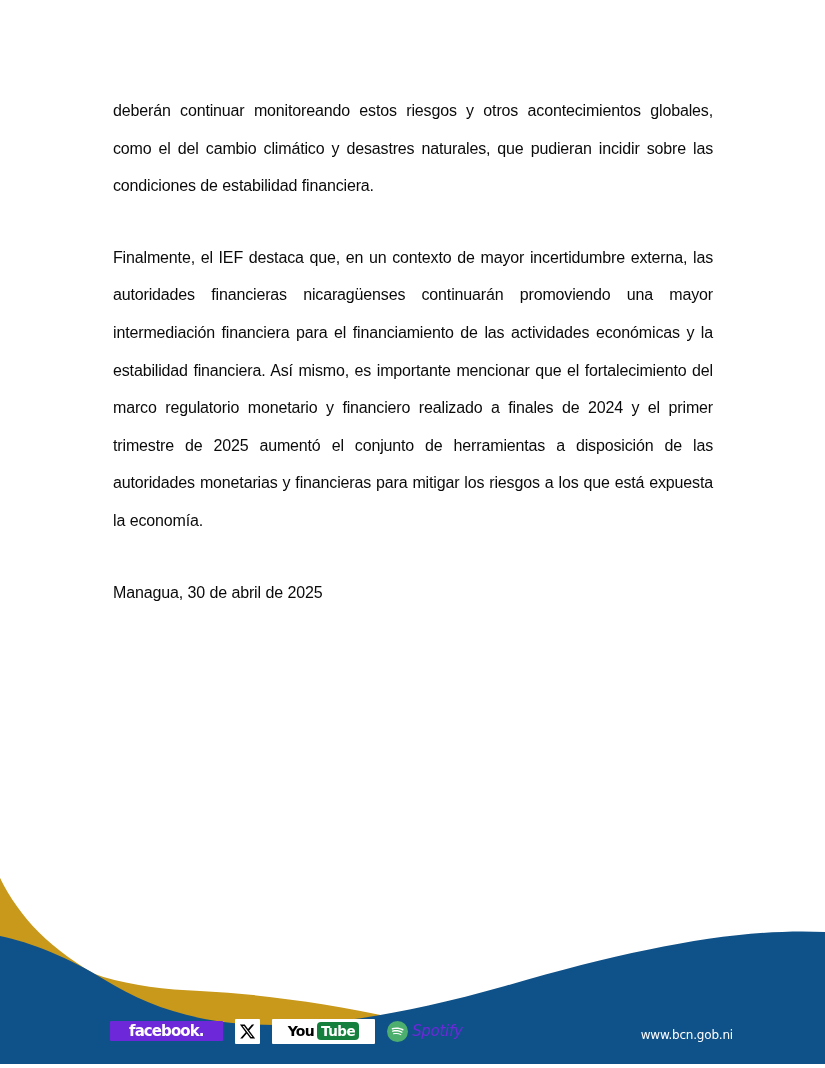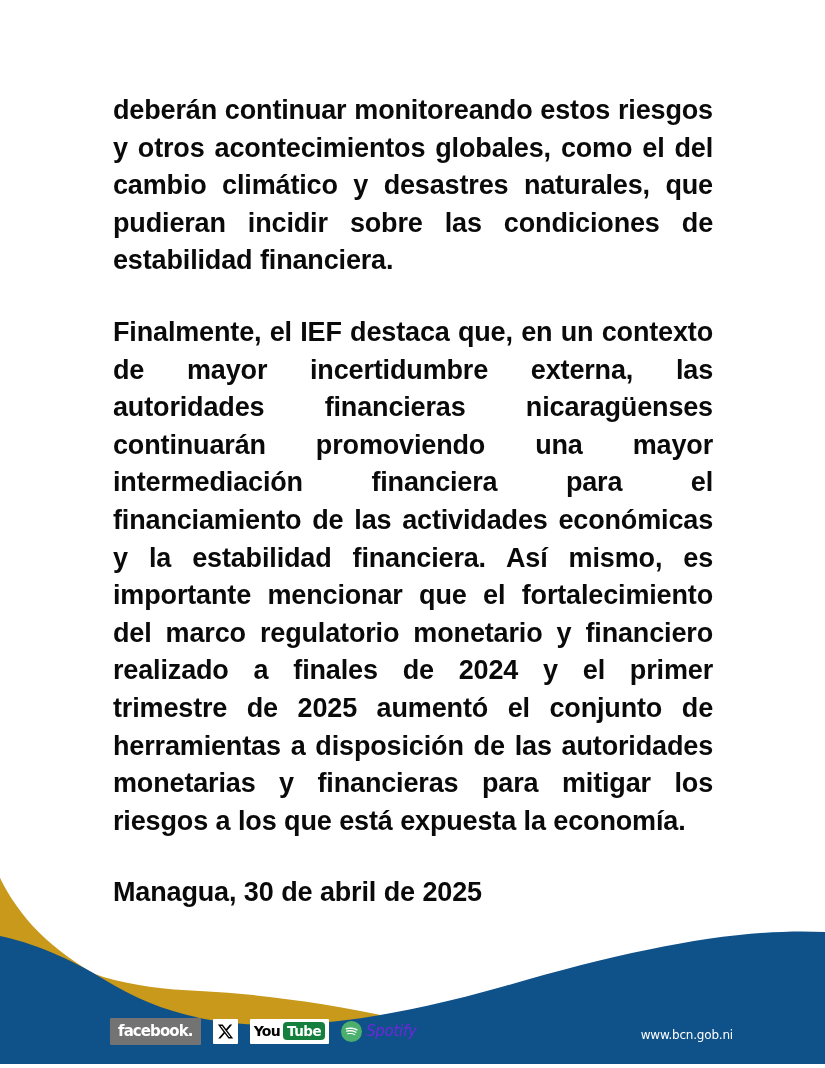--- a/index.html
+++ b/index.html
@@ -20,23 +20,23 @@
 
   
   .doc-body {
     position: absolute;
     left: 113px;
     top: 92px;
     width: 600px;
   }
   .para {
     margin: 0 0 34px 0;
-    font-size: 27px;
+    font-size: 16px;
     line-height: 37.6px;
-    font-weight: 700;
+    font-weight: 400;
     color: #0a0a0a;
     text-align: justify;
     text-justify: inter-word;
     letter-spacing: -0.15px;
     word-spacing: 0.2px;
   }
   .para:last-child { margin-bottom: 0; }
   .para.dateline {
     text-align: left;
   }
@@ -68,23 +68,23 @@
 
   .ic {
     display: flex;
     align-items: center;
     justify-content: center;
     height: 24px;
   }
 
   
   .ic-facebook {
-    background: #737373;
-    padding: 0 8px;
-    height: 27px;
+    background: #6d28d9;
+    padding: 0 19px;
+    height: 20px;
     border-radius: 1px;
   }
   .ic-facebook .fb-text {
     color: #ffffff;
     font-family: "DejaVu Sans", sans-serif;
     font-weight: 700;
     font-size: 15px;
     letter-spacing: -0.9px;
     line-height: 23px;
   }
@@ -96,21 +96,21 @@
     height: 25px;
     display: flex;
     align-items: center;
     justify-content: center;
     border-radius: 1px;
   }
 
   
   .ic-youtube {
     background: #ffffff;
-    padding: 2px 4px;
+    padding: 2px 16px;
     height: 21px;
     display: flex;
     align-items: center;
     gap: 3px;
     border-radius: 1px;
   }
   .ic-youtube .yt-you {
     color: #000000;
     font-family: "DejaVu Sans", sans-serif;
     font-weight: 700;

